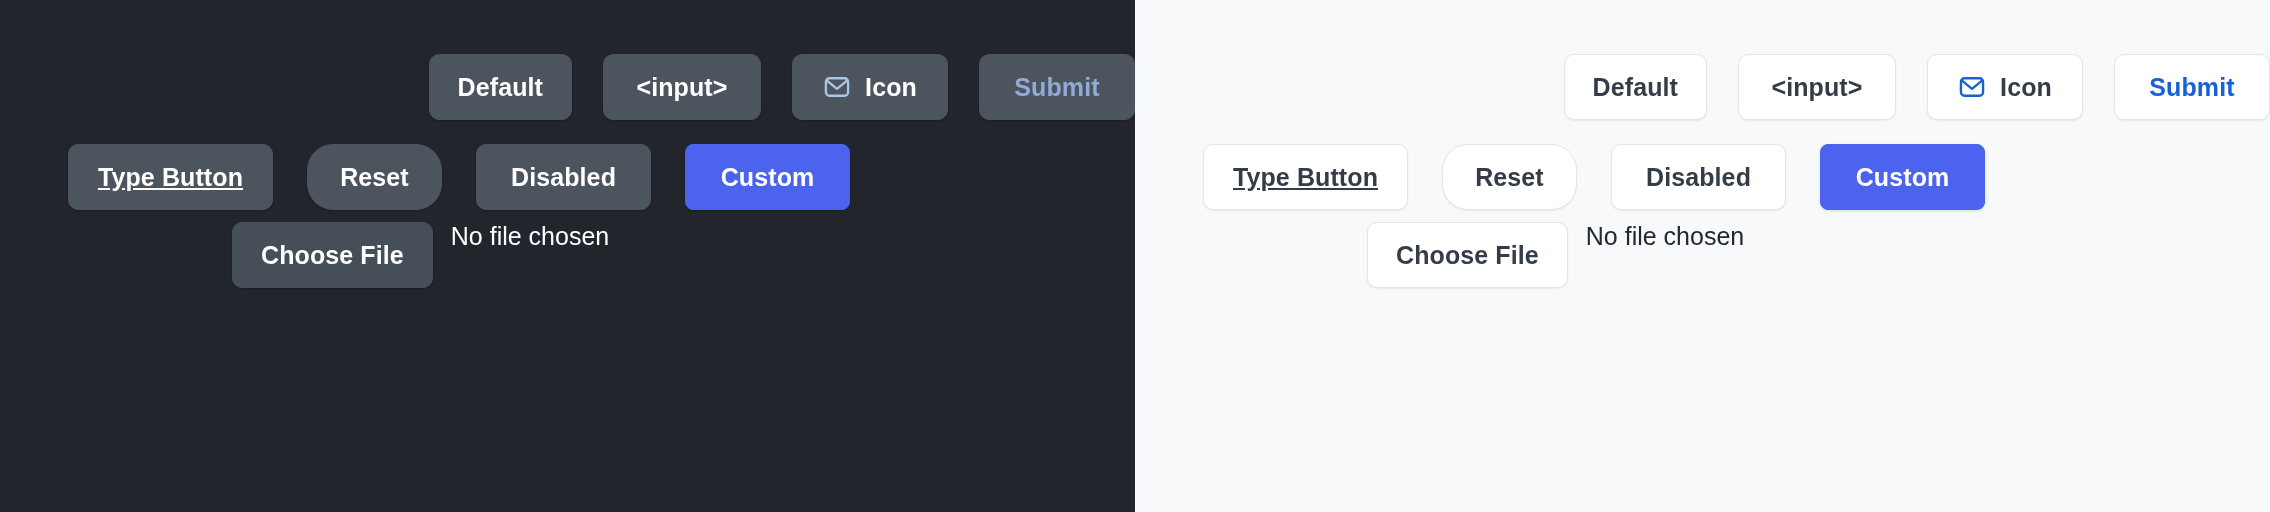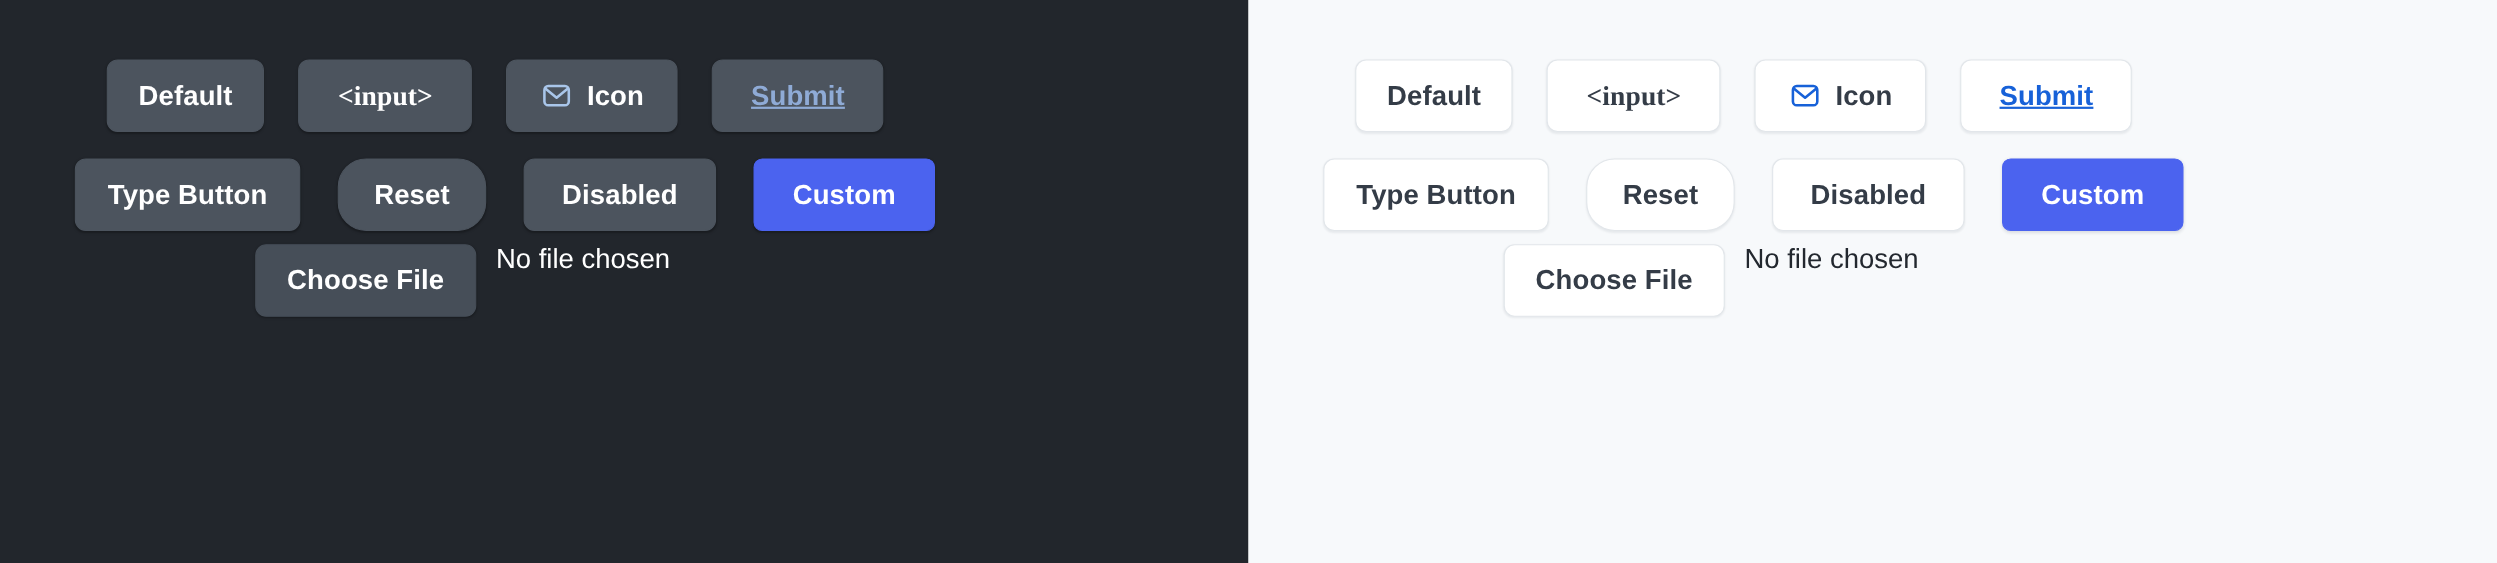--- a/index.html
+++ b/index.html
@@ -50,20 +50,21 @@
 
   .row {
     display: flex;
     align-items: center;
     box-sizing: border-box;
   }
   .row--one {
     padding-left: 97px;
     gap: 31px;
     height: 90px;
+    justify-content: flex-end;
   }
   .row--two {
     padding-left: 68px;
     gap: 34px;
     height: 90px;
     margin-top: 0px;
   }
   .row--file {
     padding-left: 232px;
     gap: 0px;
@@ -146,24 +147,24 @@
     font-size: 25px;
     margin-left: 18px;
     white-space: nowrap;
   }
   .panel--light .mail-ico {
     stroke: #1761d8;
   }
 
   
   .btn--default    { min-width: 142px; }
-  .btn--input      { min-width: 158px; font-family: Liberation Serif, serif; }
+  .btn--input      { min-width: 158px; }
   .btn--icon       { min-width: 156px; }
-  .btn--submit     { min-width: 156px; text-decoration: underline; }
-  .btn--typebutton { min-width: 205px; }
+  .btn--submit     { min-width: 156px; }
+  .btn--typebutton { min-width: 205px; text-decoration: underline; }
   .btn--reset      { min-width: 135px; border-radius: 26px; }
   .btn--disabled   { min-width: 175px; text-align: center; }
   .btn--custom     { min-width: 165px; text-align: center; }
   .btn--file       { min-width: 200px; }
 
   .icon-wrap {
     display: inline-flex;
     align-items: center;
     justify-content: center;
     width: 28px;

